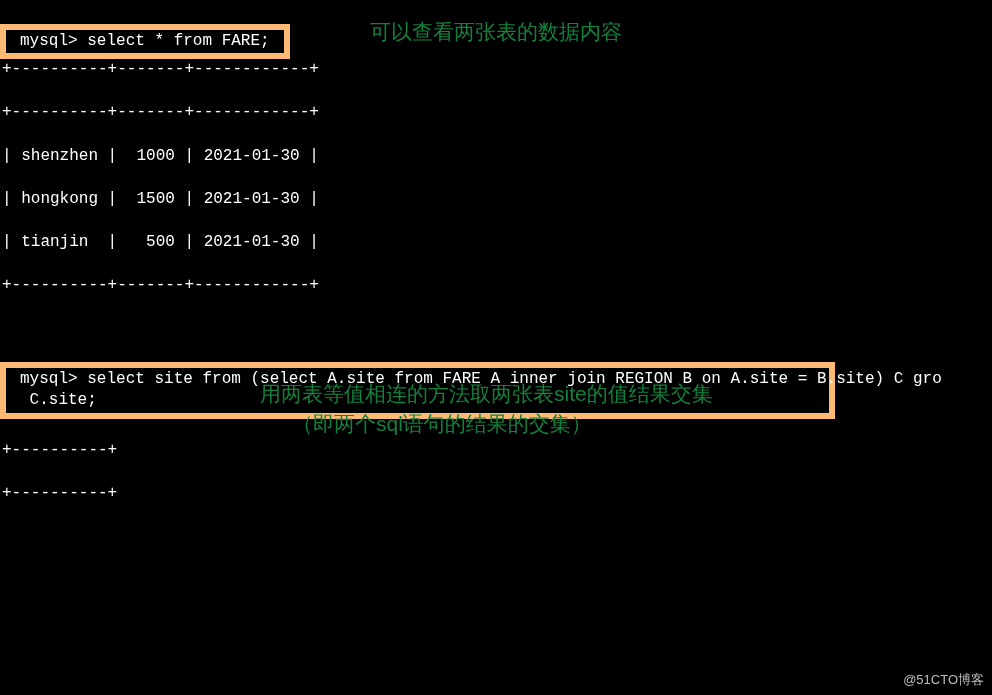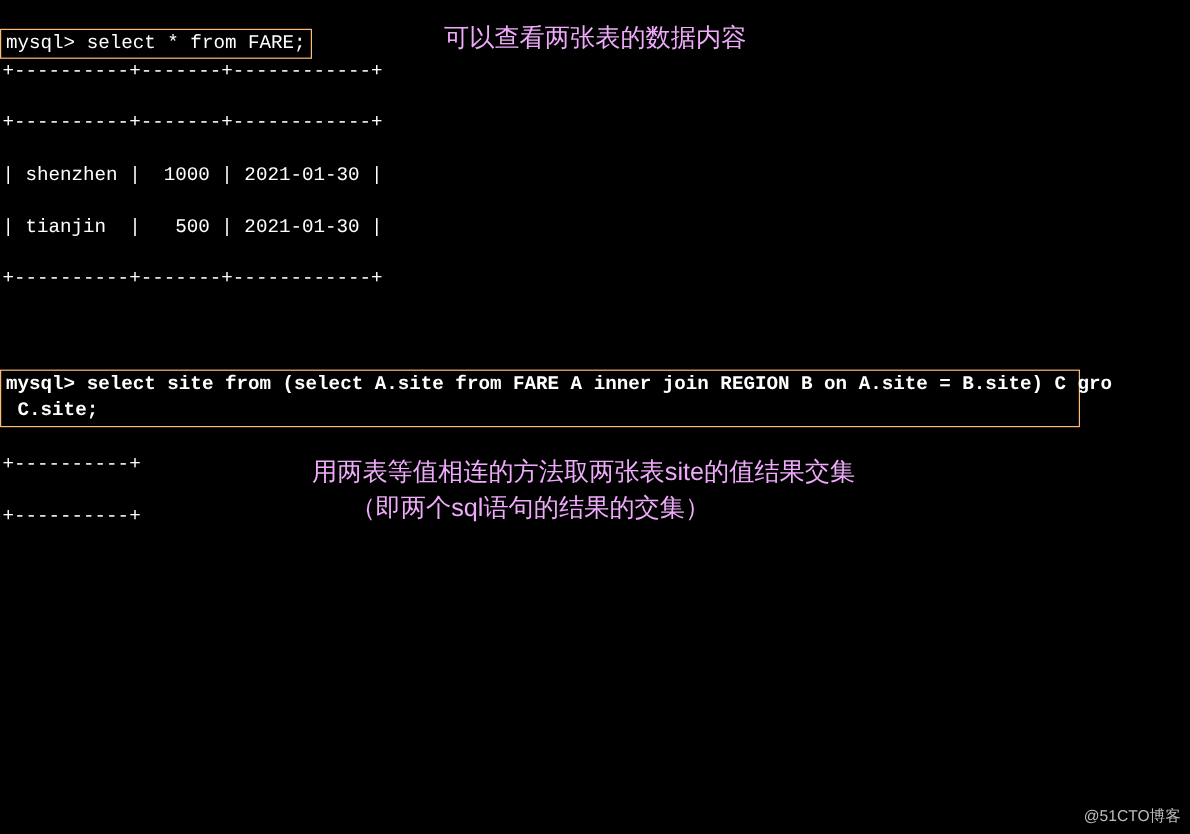--- a/index.html
+++ b/index.html
@@ -10,28 +10,28 @@
       font-size: 16px;
       line-height: 1.35;
       width: 992px;
       height: 695px;
       overflow: hidden;
       position: relative;
       padding: 2px;
     }
     .terminal { white-space: pre; }
     .red-box {
-      border: 1px solid #fdba74;
+      border: 6px solid #fdba74;
       display: inline-block;
-      padding: 1px 4px;
+      padding: 1px 14px;
       margin-left: -2px;
     }
     .annotation {
       position: absolute;
-      color: #f0abfc;
+      color: #15803d;
       font-family: "Microsoft YaHei", "SimSun", sans-serif;
       font-size: 21px;
       font-weight: 400;
       white-space: nowrap;
     }
     .ann1 { top: 18px; left: 370px; }
     .ann2 { top: 380px; left: 260px; }
     .ann3 { top: 410px; left: 292px; }
     .watermark {
       position: absolute;
@@ -46,24 +46,25 @@
     .row { white-space: pre; }
   </style>
 </head>
 <body>
 
 <div class="terminal">
 <span class="red-box"><span>mysql&gt;</span> <span>select * from FARE;</span></span>
 <div class="row sep">+----------+-------+------------+</div>
 <div class="row sep">+----------+-------+------------+</div>
 <div class="row">| shenzhen |  1000 | 2021-01-30 |</div>
+<div class="row">| hongkong |  1500 | 2021-01-30 |</div>
 <div class="row">| tianjin  |   500 | 2021-01-30 |</div>
 <div class="row sep">+----------+-------+------------+</div>
 <div class="row">&nbsp;</div>
-<div class="red-box" style="display:block;width:900px;font-weight:bold;"><span>mysql&gt;</span> <span>select site from (select A.site from FARE A inner join REGION B on A.site = B.site) C gro</span>
+<div class="red-box" style="display:block;width:835px;"><span>mysql&gt;</span> <span>select site from (select A.site from FARE A inner join REGION B on A.site = B.site) C gro</span>
 <span> C.site;</span></div>
 <div class="row sep">+----------+</div>
 <div class="row sep">+----------+</div>
 
 
 
 
 
 
 

